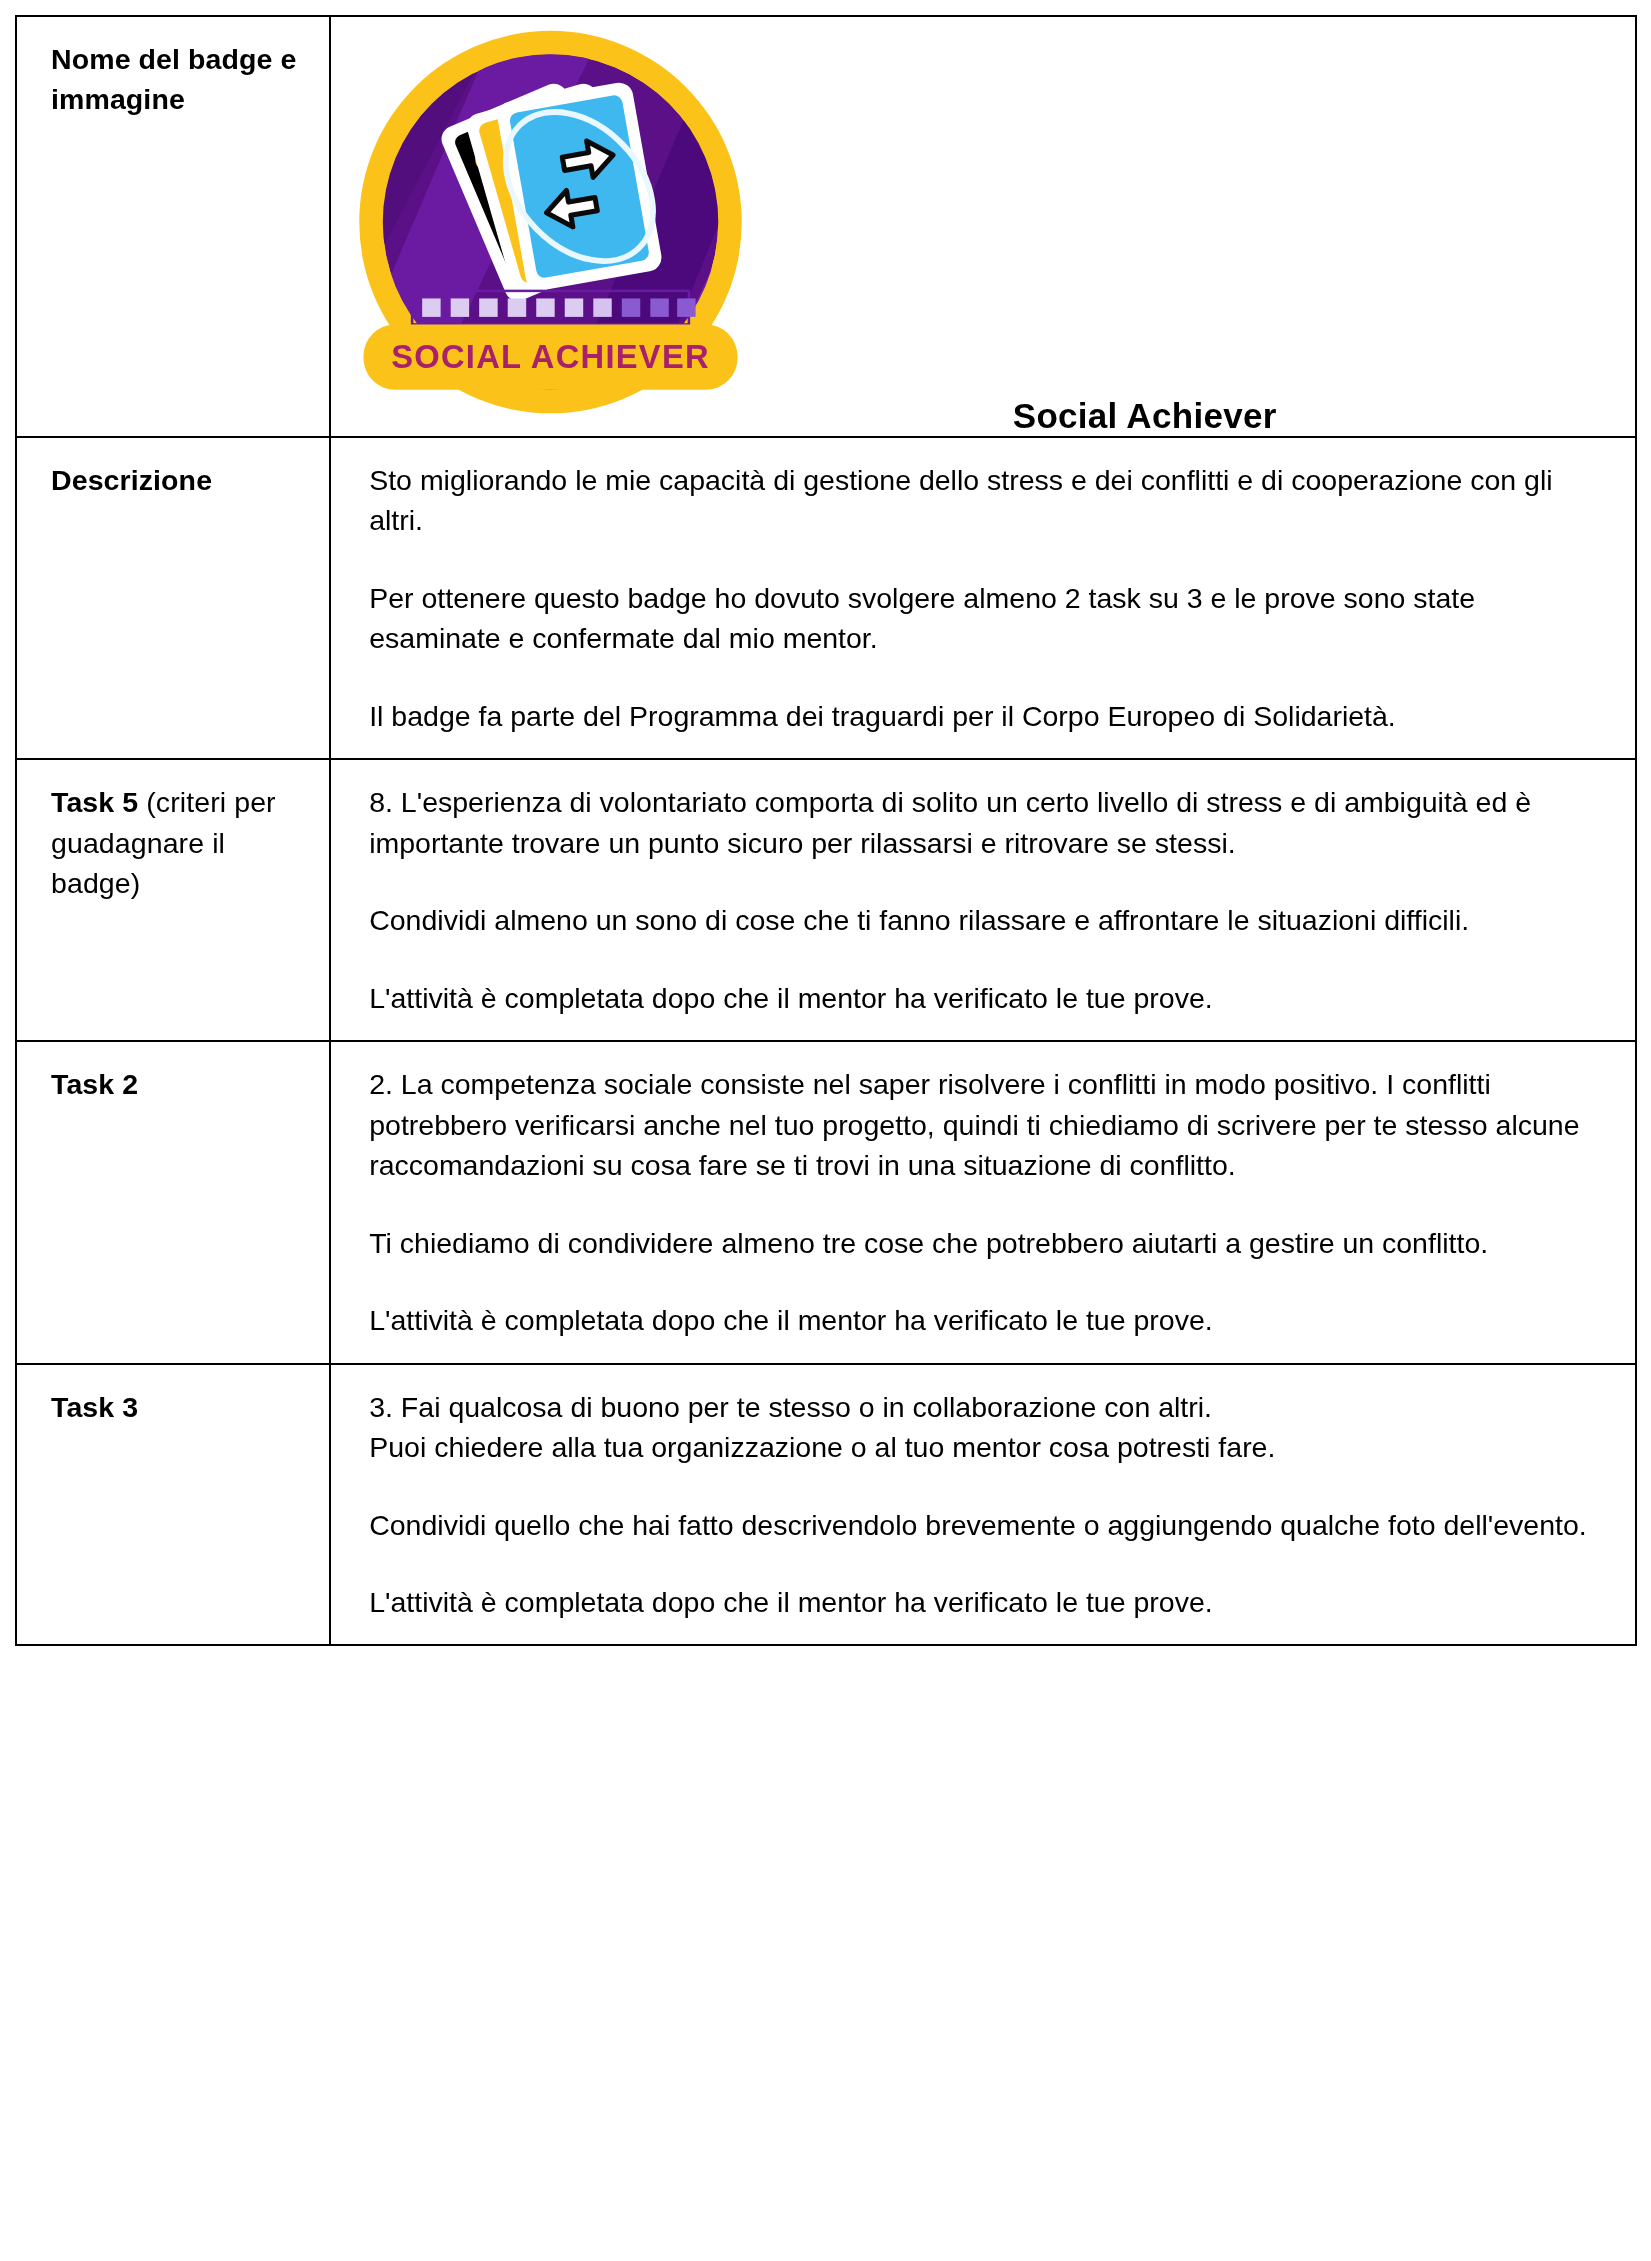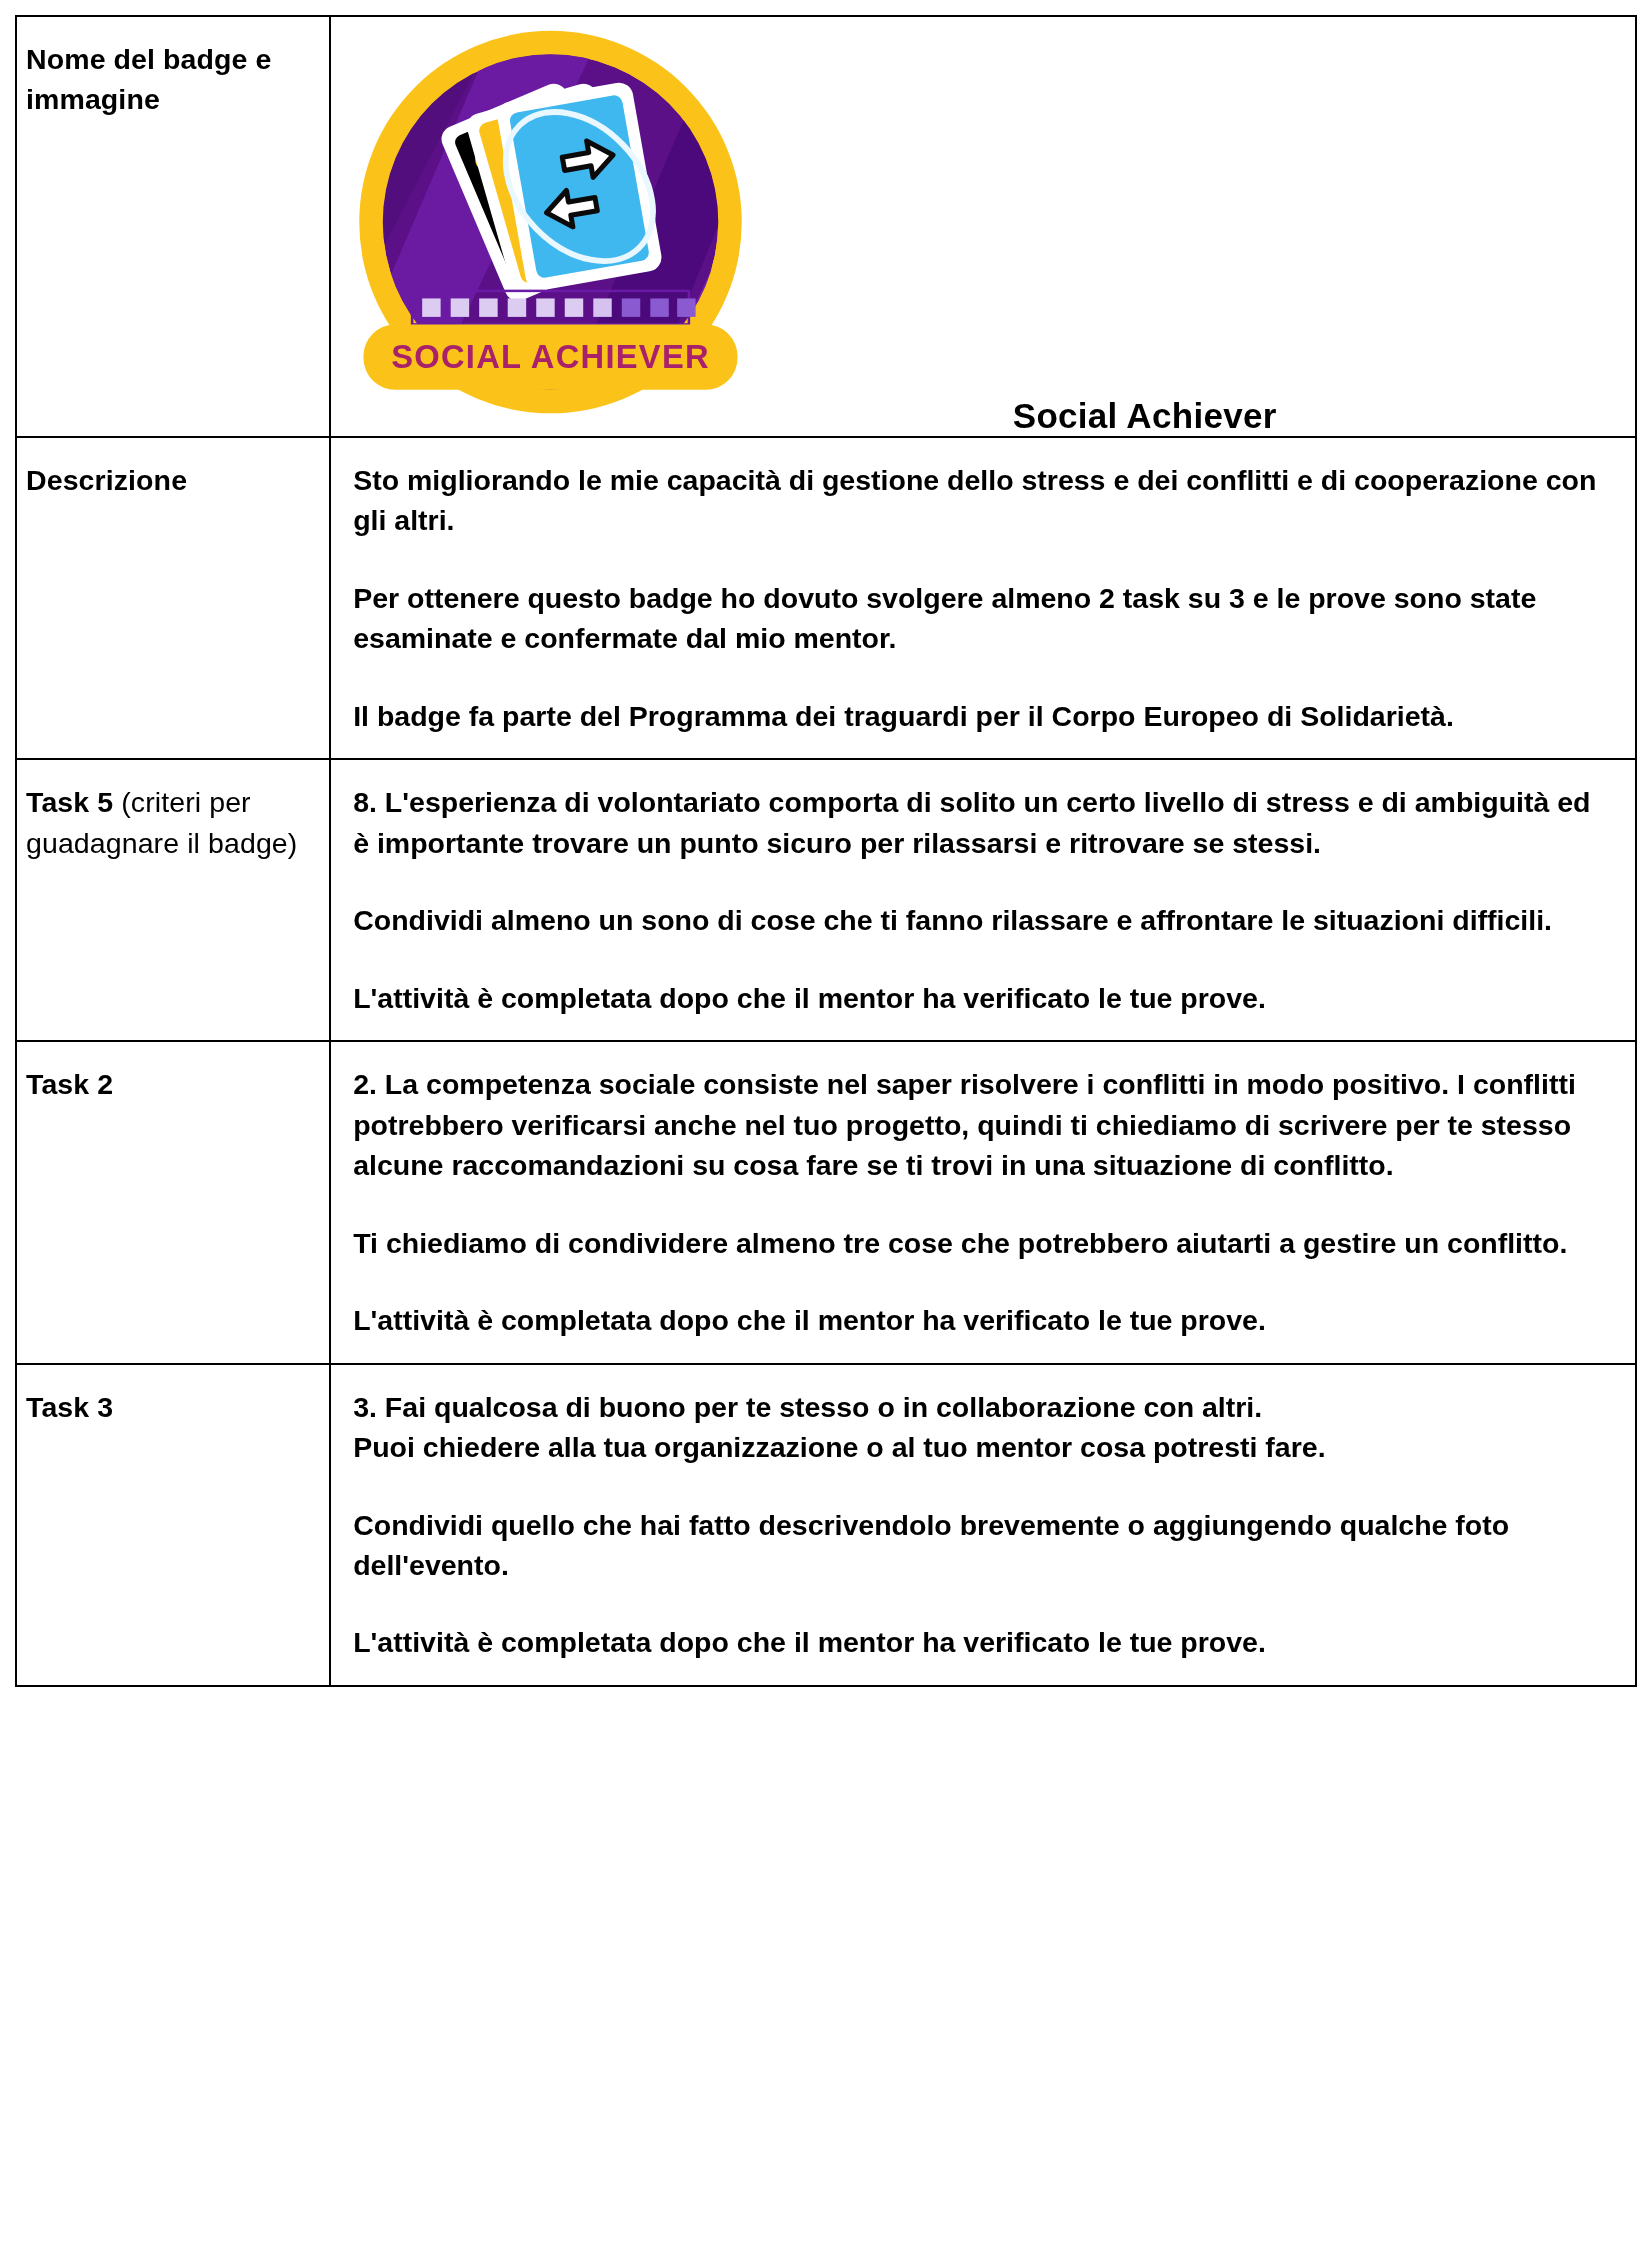--- a/index.html
+++ b/index.html
@@ -31,39 +31,38 @@
   }
   table.badge-table td {
     border: 2.5px solid #000;
     vertical-align: top;
     padding: 0;
   }
   col.label-col { width: 314px; }
   col.value-col { width: 1305px; }
 
   .label-cell {
-    padding: 22px 17px 17px 9px;
+    padding: 22px 17px 17px 34px;
     font-size: 28.5px;
     line-height: 1.42;
     font-weight: 700;
     letter-spacing: 0.1px;
   }
   .label-cell .reg {
     font-weight: 400;
   }
 
   .value-cell {
     padding: 22px 23.5px 22px 22px;
     font-size: 28.5px;
     line-height: 1.42;
     font-weight: 400;
   }
   .value-cell p {
-    margin: 0 0 37px 0;
-    font-weight: bold;
+    margin: 0 0 37px 16px;
   }
   .value-cell p:last-child {
     margin-bottom: 0;
   }
 
   
   .badge-row-cell {
     padding: 0;
     position: relative;
     height: 419px;

